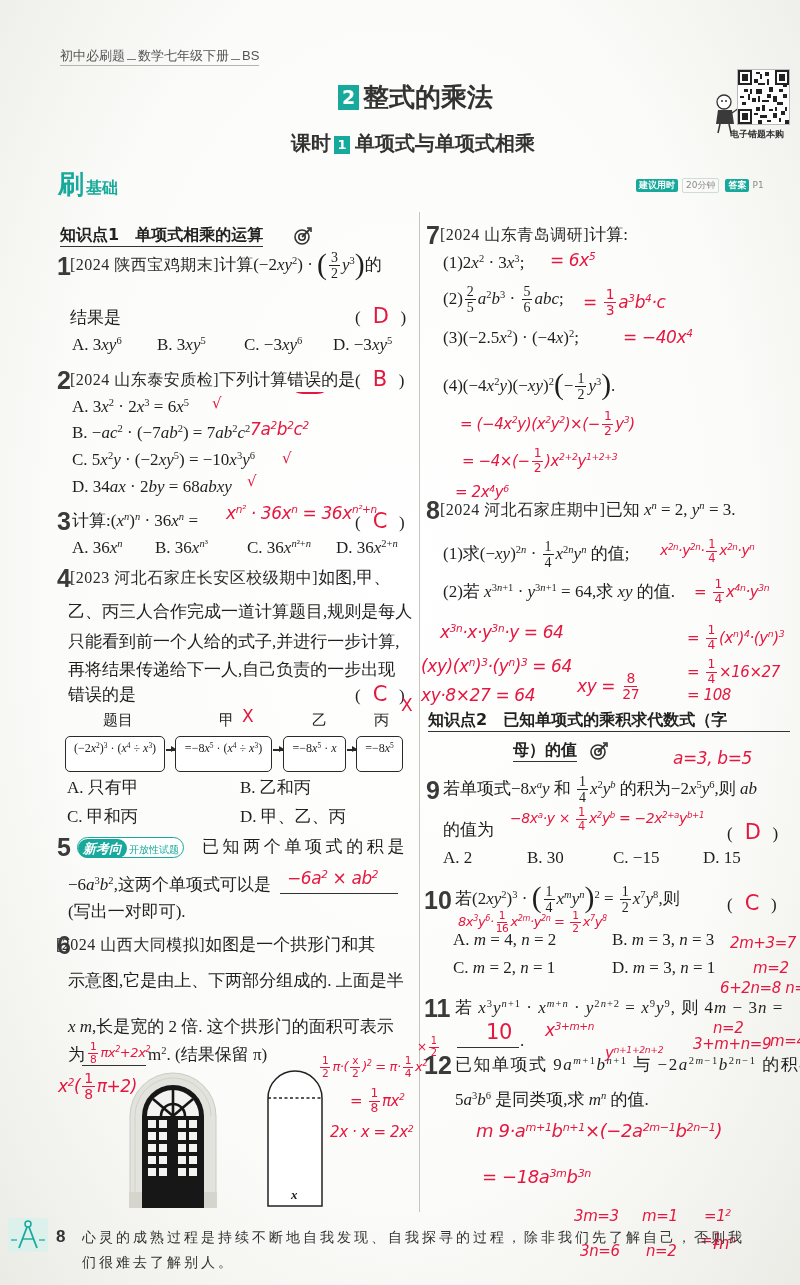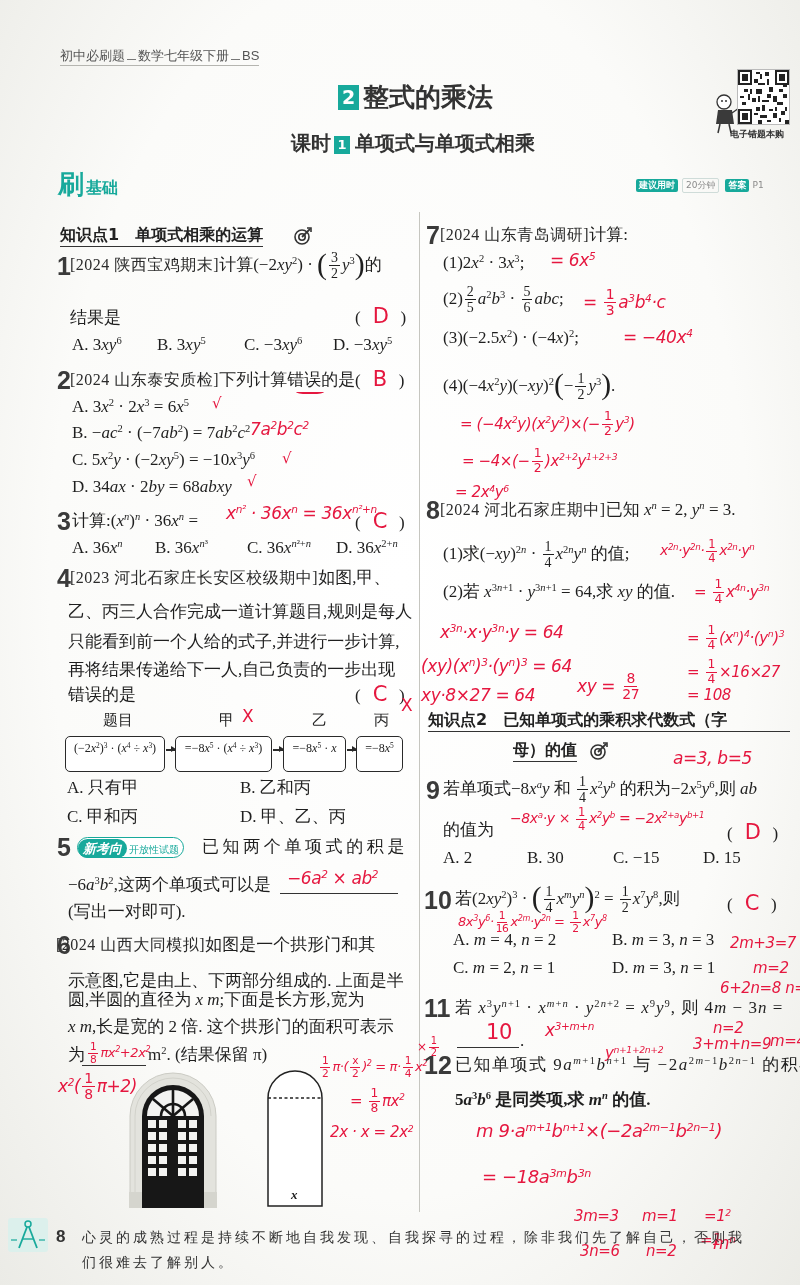--- a/index.html
+++ b/index.html
@@ -222,21 +222,20 @@
   <div class="a t rich it" style="left:68px;top:874px;">−6<i>a</i><sup>3</sup><i>b</i><sup>2</sup>,这两个单项式可以是</div>
   <div class="uline" style="left:280px;top:893px;width:118px;"></div>
   <div class="a hw rich" style="left:287px;top:867px;font-size:17px;">−6a<sup>2</sup> × ab<sup>2</sup></div>
   <div class="a t" style="left:68px;top:901px;">(写出一对即可).</div>
 
   <div class="qno" style="left:57px;top:932px;">6</div>
   <div class="a t" style="left:56px;top:934px;text-align:right;">
     <span class="src">[2024 山西大同模拟]</span><span>如图是一个拱形门和其</span>
   </div>
   <div class="a t rich it" style="left:68px;top:962px;margin-top:8px;">示意图,它是由上、下两部分组成的. 上面是半</div>
-  <div class="a t rich it" style="left:68px;top:989px;">圆,半圆的直径为 <i>x</i> <i>m</i>;下面是长方形,宽为</div>
   <div class="a t rich it" style="left:68px;top:1016px;"><i>x</i> <i>m</i>,长是宽的 2 倍. 这个拱形门的面积可表示</div>
   <div class="a t" style="left:68px;top:1044px;">为</div>
   <div class="uline" style="left:82px;top:1065px;width:64px;"></div>
   <div class="a hw rich" style="left:86px;top:1041px;font-size:13px;"><span class="frac">
         <span class="n">1</span>
         <span class="d">8</span>
       </span>πx<sup>2</sup>+2x<sup>2</sup></div>
   <div class="a t rich" style="left:148px;top:1044px;">m<sup>2</sup>. (结果保留 π)</div>
   <div class="a hw rich hwm" style="left:58px;top:1071px;">x<sup>2</sup>(<span class="frac">
         <span class="n">1</span>
@@ -439,21 +438,21 @@
   <div class="a hw" style="left:713px;top:1017px;">n=2</div>
   <div class="a hw" style="left:693px;top:1033px;">3+m+n=9</div>
   <div class="a hw" style="left:770px;top:1030px;">m=4</div>
   <div class="a hw rich" style="left:417px;top:1036px;font-size:12px;">×<span class="frac">
         <span class="n">1</span>
         <span class="d">2</span>
       </span></div>
 
   <div class="qno" style="left:424px;top:1052px;">12</div>
   <div class="a t rich it" style="left:455px;top:1054px;letter-spacing:1.5px;">已知单项式 9<i>a</i><sup><i>m</i>+1</sup><i>b</i><sup><i>n</i>+1</sup> 与 −2<i>a</i><sup>2<i>m</i>−1</sup><i>b</i><sup>2<i>n</i>−1</sup> 的积与</div>
-  <div class="a t rich it" style="left:455px;top:1089px;font-weight:bold;">5<i>a</i><sup>3</sup><i>b</i><sup>6</sup> 是同类项,求 <i>m</i><sup><i>n</i></sup> 的值.</div>
+  <div class="a t rich it" style="left:455px;top:1089px;">5<i>a</i><sup>3</sup><i>b</i><sup>6</sup> 是同类项,求 <i>m</i><sup><i>n</i></sup> 的值.</div>
   <div class="a hw rich hwm" style="left:476px;top:1120px;font-size:18px;">m  9·a<sup>m+1</sup>b<sup>n+1</sup>×(−2a<sup>2m−1</sup>b<sup>2n−1</sup>)</div>
   <div class="a hw rich hwm" style="left:482px;top:1166px;font-size:18px;">= −18a<sup>3m</sup>b<sup>3n</sup></div>
   <div class="a hw rich hwm" style="left:713px;top:1232px;">m<sup>n</sup></div>
   <div class="a hw" style="left:574px;top:1205px;">3m=3</div>
   <div class="a hw" style="left:642px;top:1205px;">m=1</div>
   <div class="a hw rich" style="left:704px;top:1205px;">=1<sup>2</sup></div>
   <div class="a hw" style="left:580px;top:1240px;">3n=6</div>
   <div class="a hw" style="left:646px;top:1240px;">n=2</div>
   <div class="a hw" style="left:700px;top:1229px;">=1</div>
 

